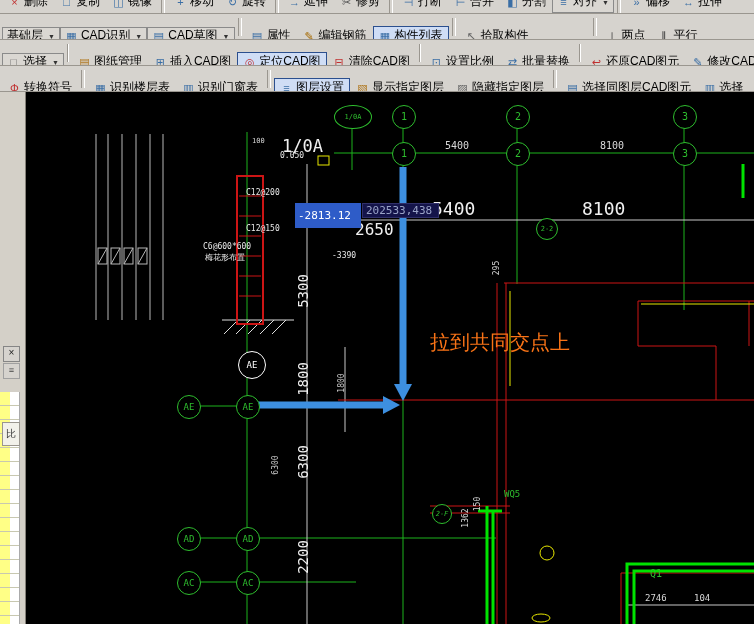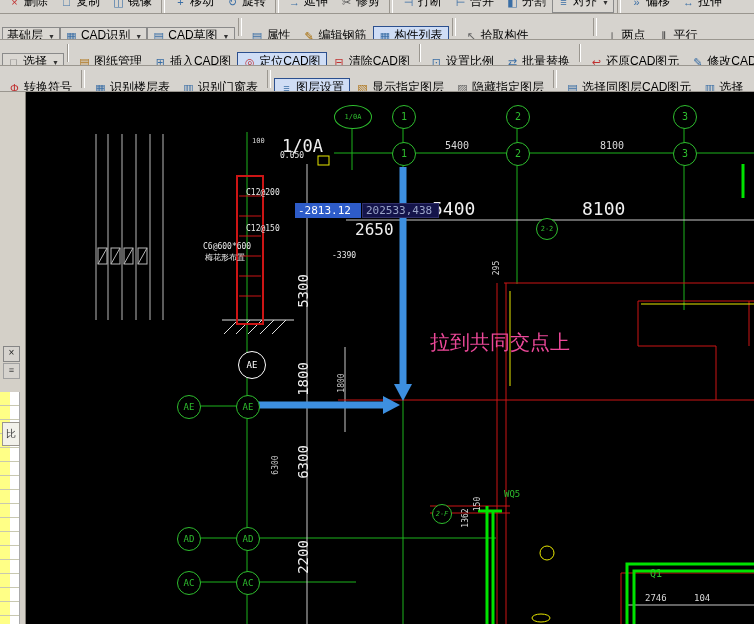--- a/index.html
+++ b/index.html
@@ -44,21 +44,21 @@
 
   .canvas{position:relative;width:728px;height:533px;background:#000;overflow:hidden;}
   .canvas svg{position:absolute;left:0;top:0;}
 
   .clab{position:absolute;white-space:nowrap;line-height:1;
     font-family:"DejaVu Sans Mono","DejaVu Sans",monospace;}
   .bub{position:absolute;border:1px solid;border-radius:50%;background:#000;
     display:flex;align-items:center;justify-content:center;line-height:1;
     font-family:"DejaVu Sans Mono",monospace;z-index:4;}
 
-  .tip1{position:absolute;left:269px;top:111px;width:66px;height:15px;z-index:6;
+  .tip1{position:absolute;left:269px;top:111px;width:66px;height:25px;z-index:6;
     background:#2e5cc8;color:#fff;font:11px "DejaVu Sans Mono",monospace;
     display:flex;align-items:center;padding-left:3px;box-sizing:border-box;}
   .tip2{position:absolute;left:336px;top:111px;width:77px;height:15px;z-index:6;
     background:#14144a;color:#9aa4c8;font:11px "DejaVu Sans Mono",monospace;
     display:flex;align-items:center;padding-left:3px;box-sizing:border-box;
     border:1px solid #30306a;}
 </style>
 </head>
 <body>
 
@@ -358,21 +358,21 @@
       </svg>
 
       <div class="tip1">-2813.12</div>
       <div class="tip2">202533,438</div>
     <div class="clab" style="left: 256px; top: 46px; color: rgb(240, 240, 240); font-size: 17px;">1/0A</div>
         <div class="clab" style="left: 419px; top: 49px; color: rgb(216, 216, 216); font-size: 10px;">5400</div>
         <div class="clab" style="left: 574px; top: 49px; color: rgb(216, 216, 216); font-size: 10px;">8100</div>
         <div class="clab" style="left: 406px; top: 108px; color: rgb(240, 240, 240); font-size: 18px;">5400</div>
         <div class="clab" style="left: 556px; top: 108px; color: rgb(240, 240, 240); font-size: 18px;">8100</div>
         <div class="clab" style="left: 329px; top: 130px; color: rgb(240, 240, 240); font-size: 16px;">2650</div>
-        <div class="clab" style="left: 404px; top: 240px; color: #ec4899; font-size: 20px; font-family: Liberation Serif, serif;">拉到共同交点上</div>
+        <div class="clab" style="left: 404px; top: 240px; color: #f97316; font-size: 20px; font-family: Liberation Serif, serif;">拉到共同交点上</div>
         <div class="clab" style="left: 260px; top: 192px; color: rgb(240, 240, 240); font-size: 14px; transform: rotate(-90deg);">5300</div>
         <div class="clab" style="left: 260px; top: 280px; color: rgb(240, 240, 240); font-size: 14px; transform: rotate(-90deg);">1800</div>
         <div class="clab" style="left: 260px; top: 363px; color: rgb(240, 240, 240); font-size: 14px; transform: rotate(-90deg);">6300</div>
         <div class="clab" style="left: 260px; top: 458px; color: rgb(240, 240, 240); font-size: 14px; transform: rotate(-90deg);">2200</div>
         <div class="clab" style="left: 306px; top: 287px; color: rgb(200, 200, 200); font-size: 8px; transform: rotate(-90deg);">1800</div>
         <div class="clab" style="left: 240px; top: 369px; color: rgb(200, 200, 200); font-size: 8px; transform: rotate(-90deg);">6300</div>
         <div class="clab" style="left: 220px; top: 97px; color: rgb(232, 232, 232); font-size: 8px;">C12@200</div>
         <div class="clab" style="left: 220px; top: 133px; color: rgb(232, 232, 232); font-size: 8px;">C12@150</div>
         <div class="clab" style="left: 177px; top: 151px; color: rgb(232, 232, 232); font-size: 8px;">C6@600*600</div>
         <div class="clab" style="left: 179px; top: 162px; color: rgb(232, 232, 232); font-size: 8px;">梅花形布置</div>

